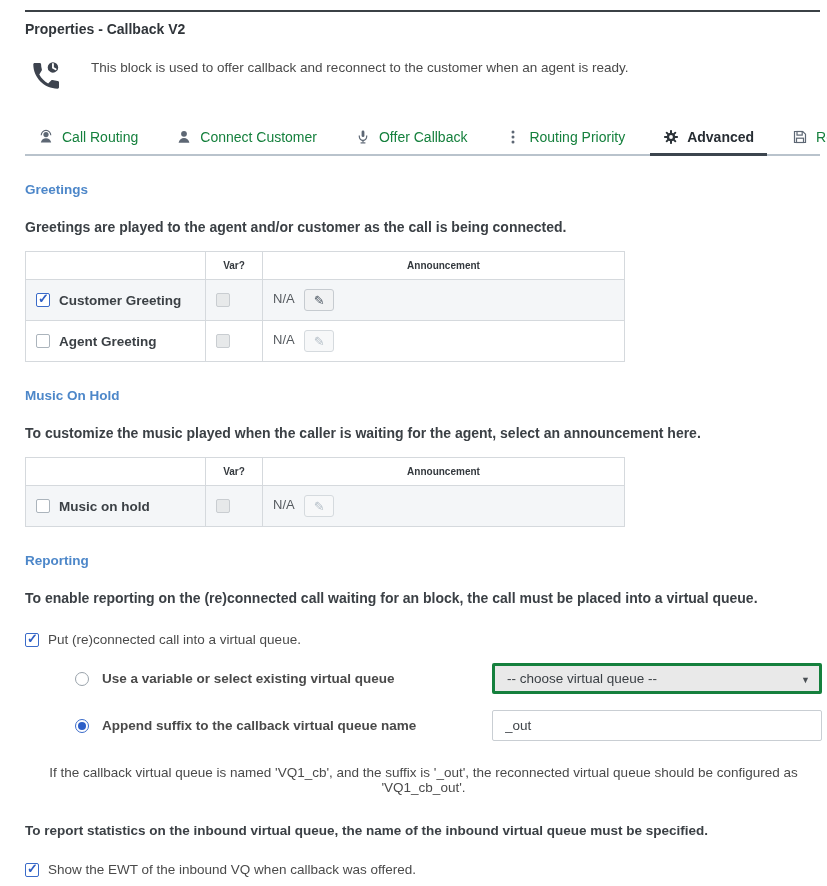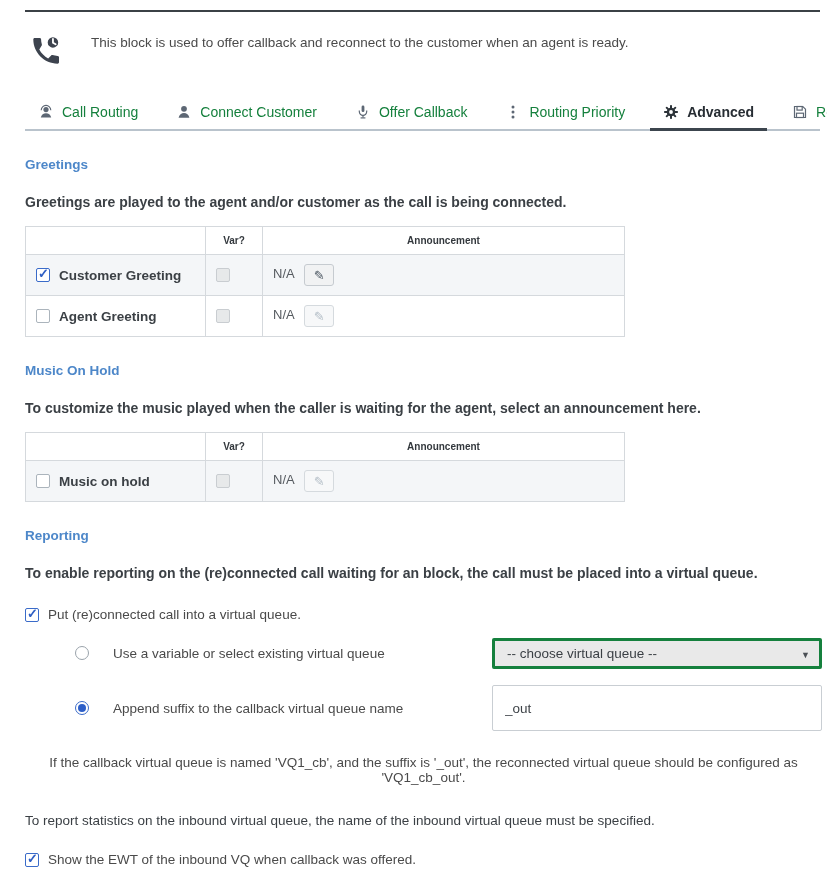--- a/index.html
+++ b/index.html
@@ -57,44 +57,45 @@
   .radio { display:inline-block; width:14px; height:14px; border:1px solid #9aa3ab; border-radius:50%;
            position:relative; cursor:pointer; flex:none; }
   .radio.selected { border-color:#3a6bc9; }
   .radio.selected::after { content:""; position:absolute; left:2px; top:2px; width:8px; height:8px;
            border-radius:50%; background:#2d5fc8; }
 
   
   .check-row { display:flex; align-items:center; gap:9px; }
   .row-put { margin-top:26px; }
   .option-row { display:flex; align-items:center; justify-content:space-between; margin-top:16px; }
-  .radio-group { display:flex; align-items:flex-start; gap:24px; padding-left:50px; }
+  .radio-group { display:flex; align-items:center; gap:13px; padding-left:50px;font-weight:bold; }
   .opt-label { color:#4a4a4a; font-size:13.5px; }
 
   .select { position:relative; width:330px; height:31px; background:#fff; border:3px solid #15803d;
             border-radius:2px; display:flex; align-items:center; padding:0 26px 0 12px; cursor:pointer;
             color:#3e4348; font-size:13.5px; }
   .select.disabled { background:#e9e9e9; color:#3a3f44; }
   .select .arrow { position:absolute; right:9px; top:9px; font-size:9px; color:#4a4f54; }
 
-  .text-input { width:330px; height:46px; border:1px solid #c9ced3; border-radius:2px; padding:0 12px;
+  .text-input { width:330px; height:31px; border:1px solid #c9ced3; border-radius:2px; padding:0 12px;
             font-family:"Liberation Sans", sans-serif; font-size:13.5px; color:#3e4348; background:#fff; }
 
   .note { margin-top:24px; color:#4a4a4a; font-size:13.5px;text-align:center; }
-  .note-bold { margin-top:28px; color:#3b4045; font-weight:normal; font-size:13.5px; }
+  .note-bold { margin-top:28px; color:#3b4045; font-weight:bold; font-size:13.5px; }
 
   .row-ewt { margin-top:24px; }
   svg { display:block; }
 </style>
 </head>
 <body>
 
 <div class="page">
 
   <div class="top-rule"></div>
+  <div class="page-title">Properties - Callback V2</div>
 
   <div class="block-info">
     <span class="block-icon">
       <svg viewBox="0 0 24 24" width="36" height="36" fill="currentColor">
         <path d="M8.2 10.4c1.3 2.5 3.4 4.6 5.9 5.9l2-2c.25-.25.62-.33.94-.22 1.05.35 2.18.54 3.36.54.52 0 .94.42.94.94v3.3c0 .52-.42.94-.94.94C11.5 19.8 4.2 12.5 4.2 3.56c0-.52.42-.94.94-.94h3.3c.52 0 .94.42.94.94 0 1.18.19 2.31.54 3.36.1.32.03.69-.23.94z"></path>
         <circle cx="17.3" cy="5.6" r="4.1"></circle>
         <circle cx="17.3" cy="5.6" r="4.1" fill="none" stroke="#ffffff" stroke-width="1.2"></circle>
         <path d="M17.3 3.3v2.5l1.8 1.1" fill="none" stroke="#ffffff" stroke-width="1.2" stroke-linecap="round"></path>
       </svg>
     </span>

